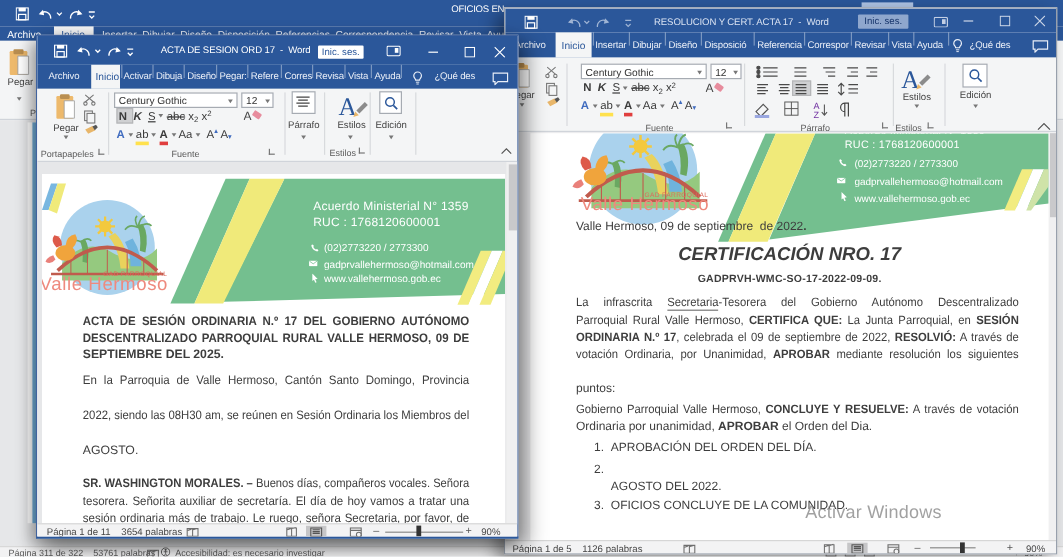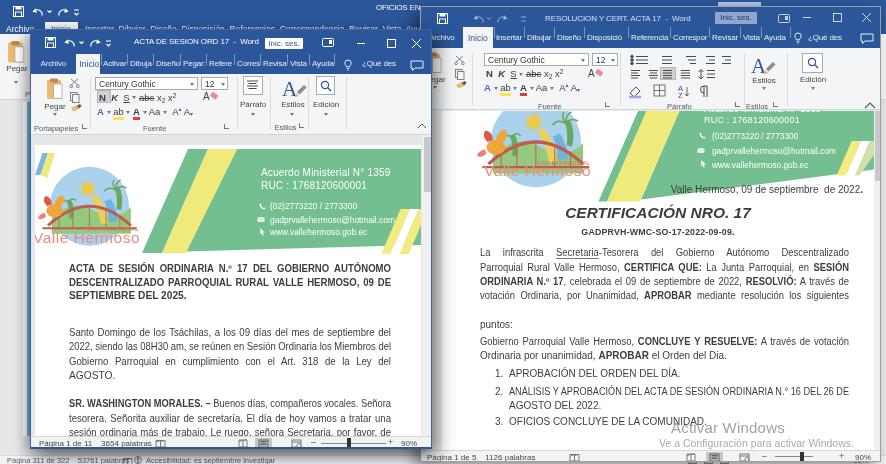--- a/index.html
+++ b/index.html
@@ -52,21 +52,21 @@
 <div class="abs" style="left:0;top:101px;width:886px;height:354px;background:#e6e7e9"></div>
 <div class="abs" style="left:23px;top:102px;width:400px;height:334px;background:#fff"></div>
 <div class="abs" style="left:26.5px;top:102px;width:4px;height:334px;background:#74b2dd"></div>
 <div class="abs" style="left:0;top:455px;width:886px;height:9px;background:#f2f2f3;border-top:1px solid #d8d8d8"></div>
 <div class="abs" style="left:7px;top:455.5px;font-size:7.5px;color:#5a5a5a;white-space:nowrap">Página 311 de 322&nbsp;&nbsp;&nbsp;&nbsp;53761 palabras</div>
 <svg class="abs" style="left:122px;top:456.5px" width="11" height="9" viewBox="0 0 11 9">
       <g stroke="#6e6e6e" fill="none" stroke-width=".9">
         <path d="M1 1.5 h9 v6.5 h-9 z M5.5 1.5 v6.5 M1.5 3 l3-1 M6 2.5 l3-1"></path>
       </g>
     </svg>
-<div class="abs" style="left:146px;top:455.5px;font-size:7.5px;color:#5a5a5a;white-space:nowrap">Accesibilidad: es septiembre investigar</div>
+<div class="abs" style="left:146px;top:455.5px;font-size:7.5px;color:#5a5a5a;white-space:nowrap">Accesibilidad: es necesario investigar</div>
 <svg class="abs" style="left:134px;top:456px" width="8" height="8" viewBox="0 0 8 8">
       <circle cx="4" cy="4" r="3.5" fill="none" stroke="#5a5a5a" stroke-width=".8"></circle>
       <circle cx="4" cy="2.2" r=".9" fill="#5a5a5a"></circle>
       <path d="M4 3 v2.4 M2.4 3.8 h3.2 M4 5.4 l-1.2 1.8 M4 5.4 l1.2 1.8" stroke="#5a5a5a" stroke-width=".7"></path>
     </svg>
 <div class="abs" style="left:688px;top:456.5px;width:9px;height:7px;border:1px solid #8a8a8a;background:#dcdcde"></div>
 <div class="abs" style="left:704px;top:456.5px;width:9px;height:7px;border:1px solid #8a8a8a;background:#dcdcde"></div>
 <div class="abs" style="left:720px;top:456.5px;width:9px;height:7px;border:1px solid #8a8a8a;background:#dcdcde"></div>
 <div class="abs" style="left:845px;top:455.5px;font-size:7.5px;color:#5a5a5a;white-space:nowrap">+&nbsp;&nbsp;90%</div>
 <div class="abs" id="rwin" style="left:420px;top:6px;width:461px;height:456px;background:#fff;border:1px solid #98a0ac;box-shadow:-6px 6px 14px rgba(0,0,0,.4);overflow:hidden">
@@ -262,34 +262,33 @@
           <rect x=".2" y=".2" width="9.6" height="6.6" rx=".8" fill="#fff"></rect>
           <path d="M.5 .8 L5 4 L9.5 .8" stroke="#74bf8f" fill="none" stroke-width=".9"></path>
         </svg>
 <div class="abs w" style="left:270px;top:35px;font-size:8.3px">gadprvallehermoso@hotmail.com</div>
 <svg class="abs" style="left:258px;top:49.5px" width="7" height="8" viewBox="0 0 7 9">
           <path d="M1 0 L6 5 L3.7 5.3 L5 8 L3.8 8.6 L2.5 5.8 L1 7 z" fill="#fff"></path>
         </svg>
 <div class="abs w" style="left:270px;top:49px;font-size:8.3px">www.vallehermoso.gob.ec</div>
 <div class="abs" style="left:42px;top:51px;font-size:15.5px;color:#ee8a7e;letter-spacing:.5px;white-space:nowrap">Valle Hermoso</div>
 <div class="abs" style="left:95px;top:49px;font-size:5.5px;color:#dd6b5d;letter-spacing:.3px">GAD PARROQUIAL</div>
-<div class="abs doc" style="left:52px;top:73.5px;width:369px;font-size:10px;text-align:right">Valle Hermoso, 09 de septiembre&nbsp; de 2022<b>.</b></div>
+<div class="abs doc" style="left:38px;top:73.5px;width:369px;font-size:10px;">Valle Hermoso, 09 de septiembre&nbsp; de 2022<b>.</b></div>
 <div class="abs doc" style="left:0;top:93.5px;width:432px;text-align:center;font-size:15.5px"><b><i>CERTIFICACIÓN NRO. 17</i></b></div>
 <div class="abs doc" style="left:0;top:116px;width:432px;text-align:center;font-size:8.8px;letter-spacing:.2px"><b>GADPRVH-WMC-SO-17-2022-09-09.</b></div>
 <div class="abs doc" style="left:38px;top:136.5px;width:369px;font-size:10.0px"><span style="display:inline-block;white-space:nowrap;transform:scaleX(0.9400);transform-origin:0 50%;word-spacing:10.39px">La infrascrita <span style="border-bottom:1px solid #777">Secretaria</span>-Tesorera del Gobierno Autónomo Descentralizado</span></div>
 <div class="abs doc" style="left:38px;top:151px;width:369px;font-size:10.0px"><span style="display:inline-block;white-space:nowrap;transform:scaleX(0.9400);transform-origin:0 50%;word-spacing:1.96px">Parroquial Rural Valle Hermoso, <b>CERTIFICA QUE:</b> La Junta Parroquial, en <b>SESIÓN</b></span></div>
 <div class="abs doc" style="left:38px;top:165px;width:369px;font-size:10.0px"><span style="display:inline-block;white-space:nowrap;transform:scaleX(0.9400);transform-origin:0 50%;word-spacing:1.14px"><b>ORDINARIA N.º 17</b>, celebrada el 09 de septiembre de 2022, <b>RESOLVIÓ:</b> A través de</span></div>
 <div class="abs doc" style="left:38px;top:179px;width:369px;font-size:10.0px"><span style="display:inline-block;white-space:nowrap;transform:scaleX(0.9400);transform-origin:0 50%;word-spacing:2.93px">votación Ordinaria, por Unanimidad, <b>APROBAR</b> mediante resolución los siguientes</span></div>
 <div class="abs doc" style="left:38px;top:208px;font-size:10px">puntos:</div>
 <div class="abs doc" style="left:38px;top:239.5px;font-size:10px">Ordinaria por unanimidad, <b>APROBAR</b> el Orden del Dia.</div>
 <div class="abs doc" style="left:38px;top:225px;width:369px;font-size:10.0px"><span style="display:inline-block;white-space:nowrap;transform:scaleX(0.9400);transform-origin:0 50%;word-spacing:1.31px">Gobierno Parroquial Valle Hermoso, <b>CONCLUYE Y RESUELVE:</b> A través de votación</span></div>
 <div class="abs doc" style="left:53px;top:257.5px;font-size:10px">1.</div>
 <div class="abs doc" style="left:67px;top:257.5px;font-size:10px">APROBACIÓN DEL ORDEN DEL DÍA.</div>
 <div class="abs doc" style="left:53px;top:275px;font-size:10px">2.</div>
-<div class="abs doc" style="left:67px;top:275px;width:340px;font-size:10.0px"><span style="display:inline-block;white-space:nowrap;transform:scaleX(0.9174);transform-origin:0 50%;word-spacing:0.00px">ANÁLISIS Y APROBACIÓN DEL ACTA DE SESIÓN ORDINARIA N.° 16 DEL 26 DE</span></div>
 <div class="abs doc" style="left:67px;top:289.5px;font-size:10px">AGOSTO DEL 2022.</div>
 <div class="abs doc" style="left:53px;top:305px;font-size:10px">3.</div>
 <div class="abs doc" style="left:67px;top:305px;font-size:10px">OFICIOS CONCLUYE DE LA COMUNIDAD.</div>
 </div>
 <div class="abs" style="left:453px;top:103px;width:7px;height:340px;background:#f0f0f1"></div>
 <div class="abs" style="left:454px;top:104px;width:5px;height:70px;background:#c9c9cb"></div>
 <div class="abs" style="left:0;top:443px;width:461px;height:13px;background:#f3f3f4;border-top:1px solid #d6d6d6"></div>
 <div class="abs" style="left:6px;top:445.5px;font-size:8px;color:#454545;white-space:nowrap">Página 1 de 5&nbsp;&nbsp;&nbsp;&nbsp;1126 palabras</div>
 <svg class="abs" style="left:148px;top:446px" width="11" height="9" viewBox="0 0 11 9">
         <g stroke="#6e6e6e" fill="none" stroke-width=".9">
@@ -490,23 +489,22 @@
 <div class="abs w" style="left:235px;top:69.5px;font-size:8.4px">gadprvallehermoso@hotmail.com</div>
 <svg class="abs" style="left:224px;top:82.5px" width="7" height="8" viewBox="0 0 7 9">
           <path d="M1 0 L6 5 L3.7 5.3 L5 8 L3.8 8.6 L2.5 5.8 L1 7 z" fill="#fff"></path>
         </svg>
 <div class="abs w" style="left:235px;top:82px;font-size:8.4px">www.vallehermoso.gob.ec</div>
 <div class="abs" style="left:-2px;top:84px;font-size:15.5px;color:#ee8a7e;letter-spacing:.5px;white-space:nowrap">Valle Hermoso</div>
 <div class="abs" style="left:51px;top:81px;font-size:5.5px;color:#dd6b5d;letter-spacing:.3px">GAD PARROQUIAL</div>
 <div class="abs doc" style="left:34px;top:118px;width:322px;font-size:10.2px"><span style="display:inline-block;white-space:nowrap;transform:scaleX(0.9400);transform-origin:0 50%;word-spacing:2.71px"><b>ACTA DE SESIÓN ORDINARIA N.º 17 DEL GOBIERNO AUTÓNOMO</b></span></div>
 <div class="abs doc" style="left:34px;top:131.5px;width:322px;font-size:10.2px"><span style="display:inline-block;white-space:nowrap;transform:scaleX(0.9400);transform-origin:0 50%;word-spacing:1.28px"><b>DESCENTRALIZADO PARROQUIAL RURAL VALLE HERMOSO, 09 DE</b></span></div>
 <div class="abs doc" style="left:34px;top:145px;font-size:10.2px"><b>SEPTIEMBRE DEL 2025.</b></div>
-<div class="abs doc" style="left:34px;top:181.5px;width:322px;font-size:10.2px"><span style="display:inline-block;white-space:nowrap;transform:scaleX(0.9400);transform-origin:0 50%;word-spacing:0.92px">Santo Domingo de los Tsáchilas, a los 09 días del mes de septiembre del</span></div>
+<div class="abs doc" style="left:34px;top:167px;width:322px;font-size:10.2px"><span style="display:inline-block;white-space:nowrap;transform:scaleX(0.9400);transform-origin:0 50%;word-spacing:3.35px">En la Parroquia de Valle Hermoso, Cantón Santo Domingo, Provincia</span></div>
 <div class="abs doc" style="left:34px;top:196px;width:322px;font-size:10.2px"><span style="display:inline-block;white-space:nowrap;transform:scaleX(0.9260);transform-origin:0 50%;word-spacing:0.00px">2022, siendo las 08H30 am, se reúnen en Sesión Ordinaria los Miembros del</span></div>
-<div class="abs doc" style="left:34px;top:210.5px;width:322px;font-size:10.2px"><span style="display:inline-block;white-space:nowrap;transform:scaleX(0.9400);transform-origin:0 50%;word-spacing:4.16px">Gobierno Parroquial en cumplimiento con el Art. 318 de la Ley del</span></div>
 <div class="abs doc" style="left:34px;top:225px;font-size:10.2px">AGOSTO.</div>
 <div class="abs doc" style="left:34px;top:253px;width:322px;font-size:10.2px"><span style="display:inline-block;white-space:nowrap;transform:scaleX(0.9148);transform-origin:0 50%;word-spacing:0.00px"><b>SR. WASHINGTON MORALES. –</b> Buenos días, compañeros vocales. Señora</span></div>
 <div class="abs doc" style="left:34px;top:267.5px;width:322px;font-size:10.2px"><span style="display:inline-block;white-space:nowrap;transform:scaleX(0.9400);transform-origin:0 50%;word-spacing:0.94px">tesorera. Señorita auxiliar de secretaría. El día de hoy vamos a tratar una</span></div>
 <div class="abs doc" style="left:34px;top:282px;width:322px;font-size:10.2px"><span style="display:inline-block;white-space:nowrap;transform:scaleX(0.9400);transform-origin:0 50%;word-spacing:0.56px">sesión ordinaria más de trabajo. Le ruego, señora <span style="border-bottom:1.5px solid #7ea7d8">Secretaria</span>, por favor, de</span></div>
 </div>
 <div class="abs" style="left:391px;top:104.5px;width:10px;height:301px;background:#f0f0f1"></div>
 <div class="abs" style="left:392.5px;top:107px;width:7px;height:55px;background:#c9c9cb"></div>
 <div class="abs" style="left:0;top:406px;width:402px;height:14px;background:#f3f3f4;border-top:1px solid #d6d6d6"></div>
 <div class="abs" style="left:8px;top:408.5px;font-size:8px;color:#454545;white-space:nowrap">Página 1 de 11&nbsp;&nbsp;&nbsp;&nbsp;3654 palabras</div>
 <svg class="abs" style="left:124px;top:409px" width="11" height="9" viewBox="0 0 11 9">
@@ -529,13 +527,12 @@
           <circle cx="61" cy="7.5" r="2" fill="#f3f3f4"></circle>
         </g>
 </svg>
 <div class="abs" style="left:280px;top:407px;font-size:9px;color:#555">–</div>
 <div class="abs" style="left:290px;top:412.5px;width:65px;height:1px;background:#8a8a8a"></div>
 <div class="abs" style="left:316px;top:408px;width:4px;height:9px;background:#333"></div>
 <div class="abs" style="left:357px;top:407px;font-size:9px;color:#555">+</div>
 <div class="abs" style="left:370px;top:408.5px;font-size:8px;color:#454545">90%</div>
 </div>
 <div class="abs" style="left:671px;top:419px;font-size:15px;color:rgba(125,125,125,.72);letter-spacing:.2px;z-index:6">Activar Windows</div>
-<div class="abs" style="left:659px;top:436.5px;font-size:10.5px;color:rgba(136,136,136,.72);z-index:6;white-space:nowrap">Ve a Configuración para activar Windows.</div>
 </div>
 </body></html>

